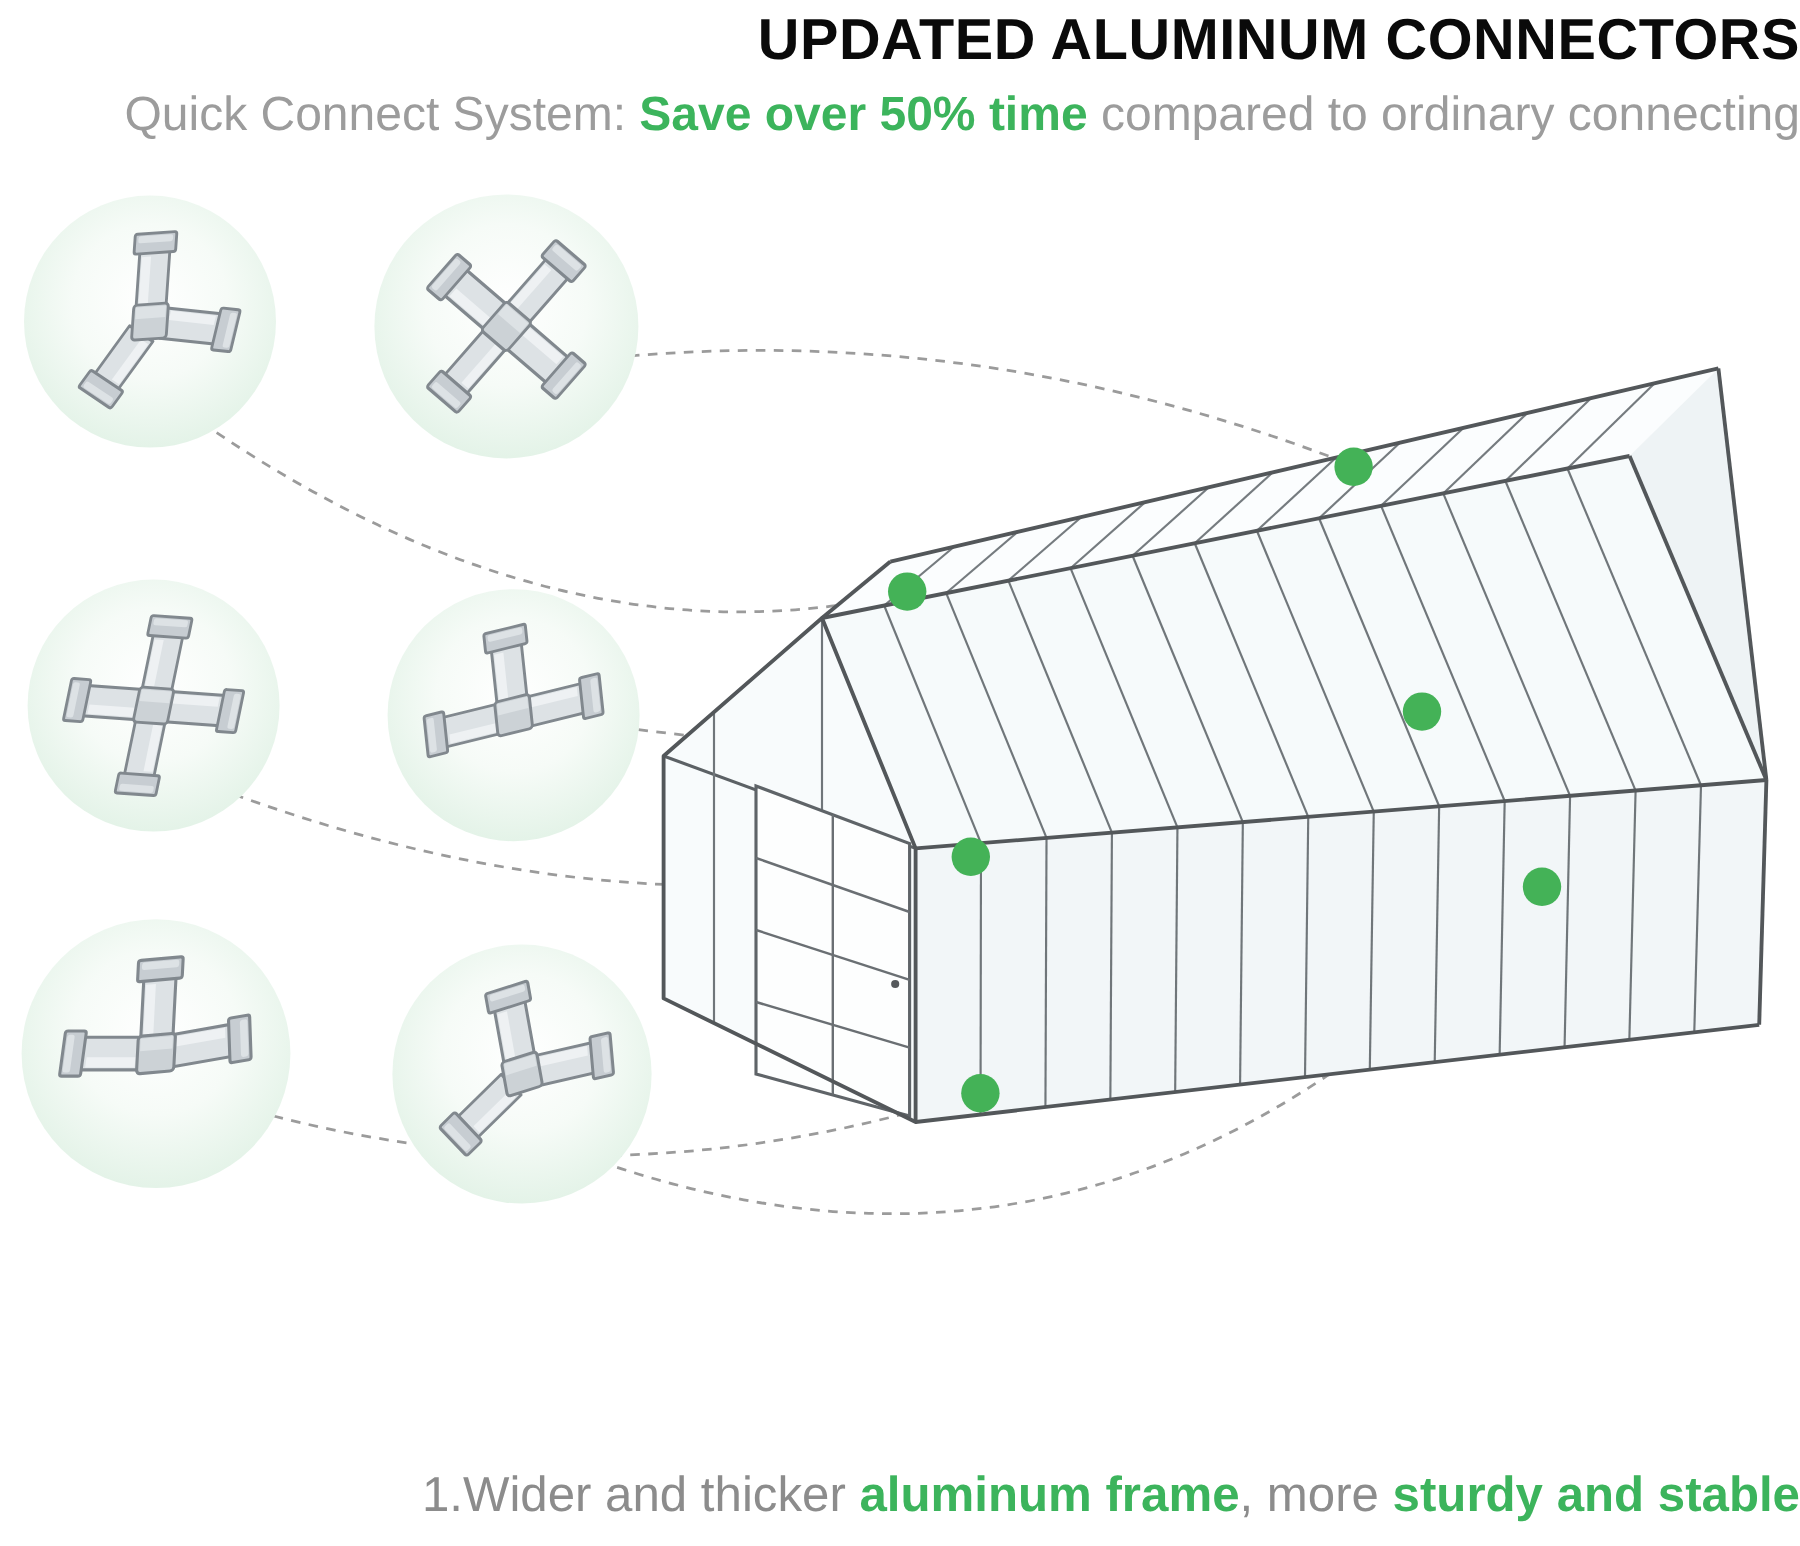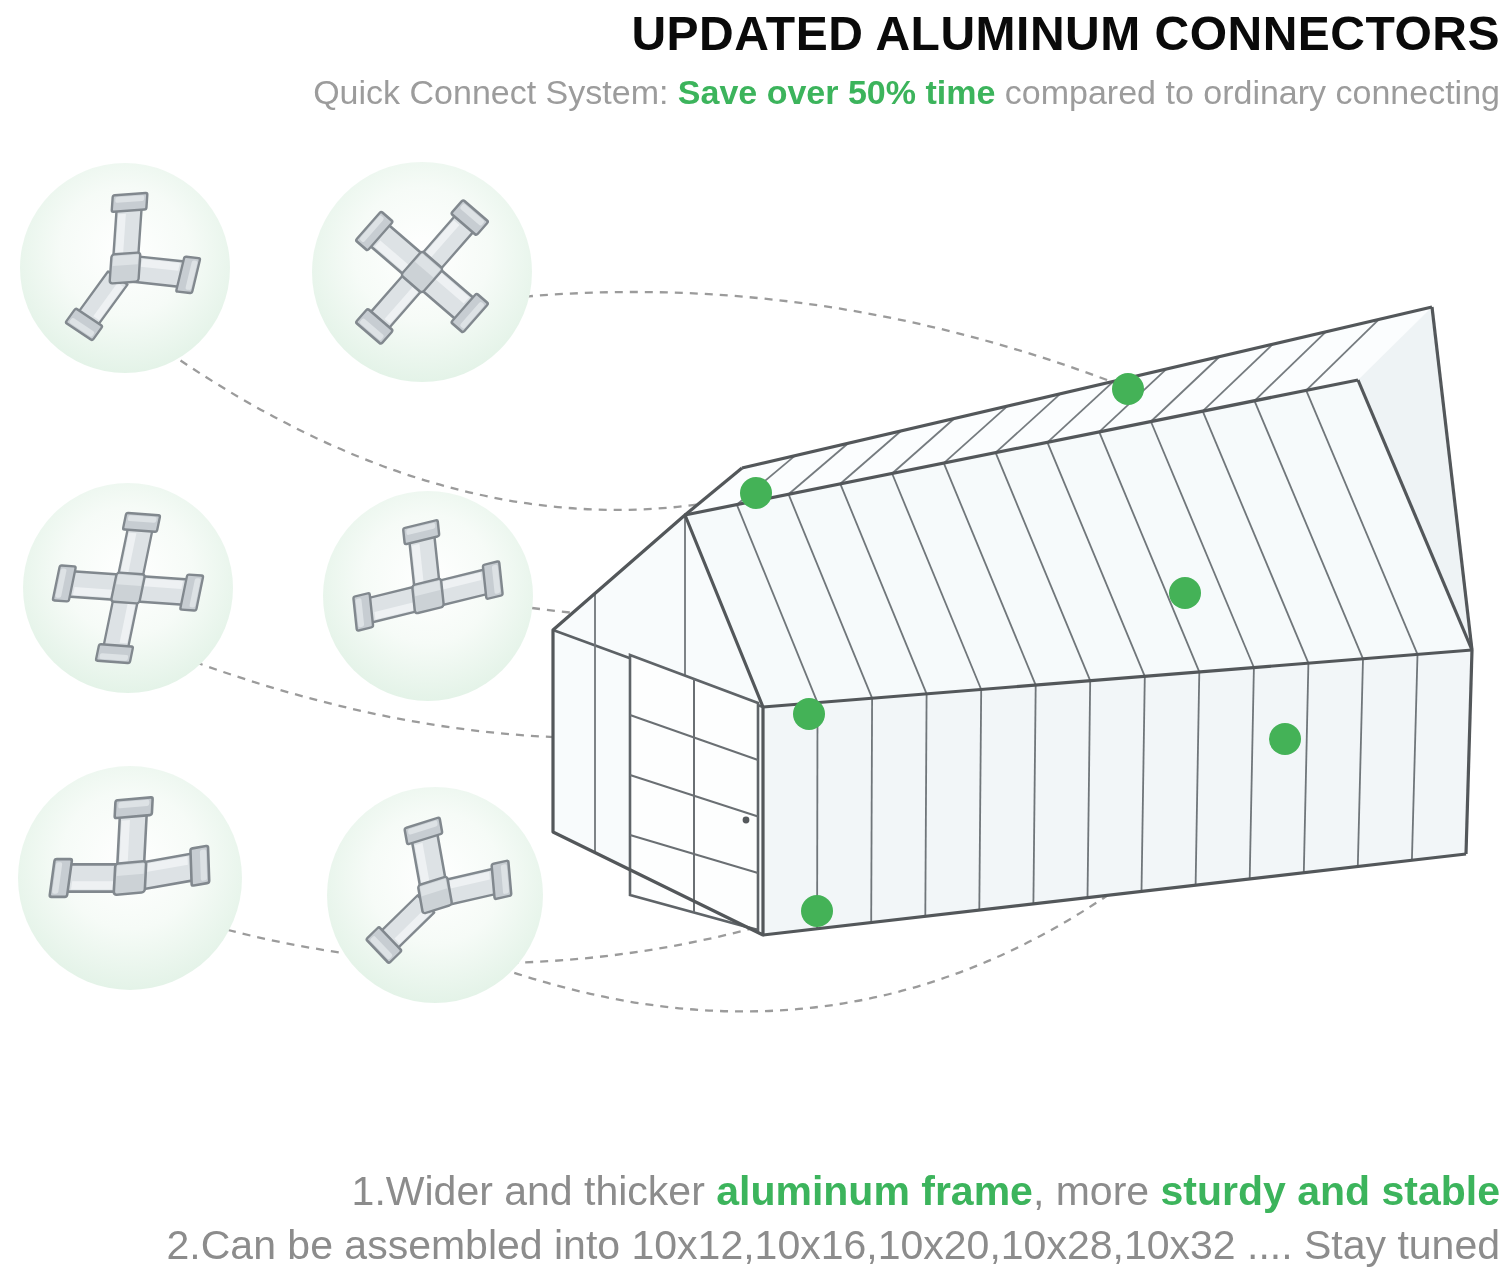--- a/index.html
+++ b/index.html
@@ -1,21 +1,21 @@
 <!DOCTYPE html>
 <html><head>
 <meta charset="utf-8">
 <style>
   html,body{margin:0;padding:0;background:#fff;}
   .canvas{position:relative;width:1500px;height:1288px;background:#ffffff;overflow:hidden;
           font-family:"Liberation Sans",sans-serif;}
   
   .header{position:absolute;top:6px;left:0;right:0;text-align:right;z-index:1;}
   .title{margin:0;font-size:48px;font-weight:bold;letter-spacing:0.5px;color:#0a0a0a;}
-  .subtitle{margin:12px 0 0;font-size:34px;color:#9c9c9c;}
+  .subtitle{margin:12px 0 0;font-size:40px;color:#9c9c9c;}
   .green-bold{color:#3cb45c;font-weight:bold;}
   
   .scene{position:absolute;inset:0;z-index:2;pointer-events:none;}
   
   .bubble{position:absolute;border-radius:50%;display:flex;align-items:center;justify-content:center;z-index:3;
           background:radial-gradient(circle at 50% 42%, #ffffff 0%, #f6fbf7 40%, #e4f3e8 75%, #d7eedd 100%);}
   .b1{left:20px;top:163px;width:210px;height:210px;}
   .b2{left:312px;top:162px;width:220px;height:220px;}
   .b3{left:23px;top:483px;width:210px;height:210px;}
   .b4{left:323px;top:491px;width:210px;height:210px;}
@@ -209,16 +209,15 @@
         <use href="#prong" xlink:href="#prong" transform="rotate(0)"></use>
         <use href="#prong" xlink:href="#prong" transform="rotate(95)"></use>
         <use href="#prong" xlink:href="#prong" transform="rotate(240)"></use>
         <use href="#hub" xlink:href="#hub"></use>
       </g>
     </svg>
   </div>
 
   <footer class="footer">
     <div class="line"><span>1.Wider and thicker </span><span class="green-bold">aluminum frame</span><span>, more </span><span class="green-bold">sturdy and stable</span></div>
-    <div class="line">2.Can be assembled into 10x12,10x16,10x20,10x28,10x32 .... Stay tuned</div>
   </footer>
 
 </div>
 
 </body></html>

